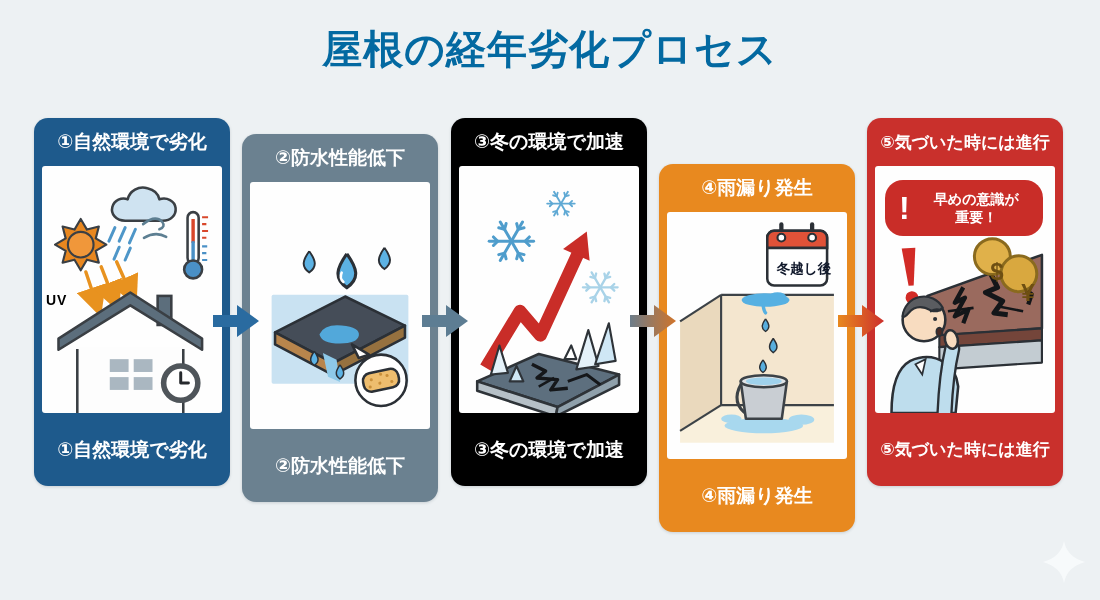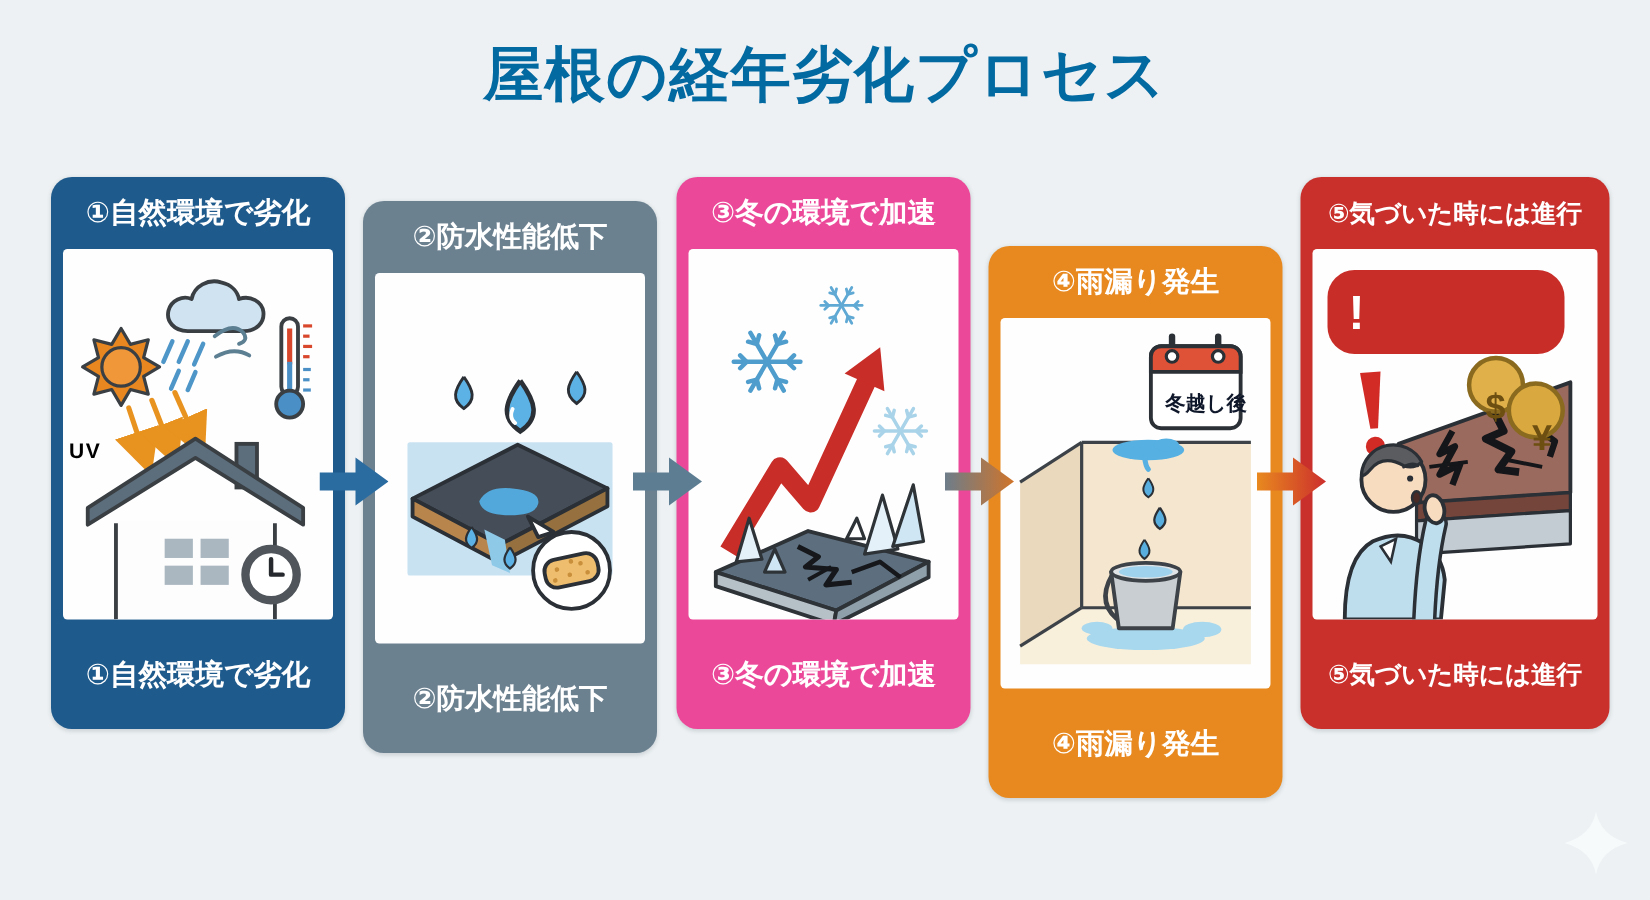--- a/index.html
+++ b/index.html
@@ -172,21 +172,21 @@
               <circle cx="12" cy="4" r="1.8"></circle>
               <circle cx="-14" cy="5" r="1.8"></circle>
           </g>
         </g>
       </g>
     </svg>
   </div>
   <div class="panel-footer">②防水性能低下</div>
 </section>
 
-<section class="panel p3" style="background-color: #ec4899;">
+<section class="panel p3" style="background-color: #000000;">
   <div class="panel-header">③冬の環境で加速</div>
   <div class="illo">
     <svg viewBox="0 0 180 289">
       <defs>
         <g id="p3f" stroke="currentColor" stroke-width="3.5" stroke-linecap="round" fill="none">
           <line x1="-26" y1="0" x2="26" y2="0"></line>
           <line x1="-13" y1="-22.5" x2="13" y2="22.5"></line>
           <line x1="-13" y1="22.5" x2="13" y2="-22.5"></line>
           <path d="M16,0 L21,-5 M16,0 L21,5 M-16,0 L-21,-5 M-16,0 L-21,5"></path>
           <path d="M8,13.9 L14.8,15.7 M8,13.9 L6.2,20.6 M-8,13.9 L-6.2,20.7 M-8,13.9 L-14.8,15.7"></path>
@@ -278,21 +278,21 @@
         <path d="M102,42 v-12 a8,8 0 0 1 8,-8 h54 a8,8 0 0 1 8,8 v12 z" fill="#e05238" stroke="#2b3036" stroke-width="3"></path>
         <circle cx="118.5" cy="30" r="4.5" fill="#ffffff" stroke="#2b3036" stroke-width="2.5"></circle>
         <circle cx="154.5" cy="30" r="4.5" fill="#ffffff" stroke="#2b3036" stroke-width="2.5"></circle>
       </g>
     </svg>
     <div class="cal-label">冬越し後</div>
   </div>
   <div class="panel-footer">④雨漏り発生</div>
 </section>
 
-<section class="panel p5" style="background-color: rgb(201, 48, 44); padding-left: 10px;">
+<section class="panel p5" style="background-color: rgb(201, 48, 44);">
   <div class="panel-header">⑤気づいた時には進行</div>
   <div class="illo">
     <svg viewBox="0 0 180 289">
 
       <g stroke="#2b3036" stroke-width="3" stroke-linejoin="round">
         <polygon points="46,152 180,104 180,190 60,198" fill="#9a6a5e"></polygon>
         <polygon points="60,198 180,190 180,204 60,212" fill="#74453a" stroke-width="2.5"></polygon>
         <polygon points="60,212 180,204 180,230 60,238" fill="#c3ccd2" stroke-width="2.5"></polygon>
       </g>
       <g stroke="#141619" fill="none" stroke-linejoin="round">
@@ -319,20 +319,24 @@
         <ellipse cx="60" cy="194" rx="3.5" ry="5" fill="#4a2a24" stroke="#2b3036" stroke-width="2"></ellipse>
         <path d="M4,289 Q 4,240 26,228 Q 48,218 66,230 Q 80,239 82,258 L 79,289 Z" fill="#bedded" stroke="#2b3036" stroke-width="3" stroke-linejoin="round"></path>
         <polygon points="32,232 44,226 40,244" fill="#ffffff" stroke="#2b3036" stroke-width="2"></polygon>
         <path d="M66,289 Q 68,244 75,214" stroke="#2b3036" stroke-width="19" fill="none" stroke-linecap="round"></path>
         <path d="M66,289 Q 68,244 75,214" stroke="#bedded" stroke-width="13.5" fill="none" stroke-linecap="round"></path>
         <ellipse cx="74" cy="203" rx="7.5" ry="11" transform="rotate(-12 74 203)" fill="#f8dcc0" stroke="#2b3036" stroke-width="3"></ellipse>
       </g>
     </svg>
     <div class="badge">
       <span class="badge-mark">!</span>
+      <div class="badge-text">
+        <div>早めの意識が</div>
+        <div>重要！</div>
+      </div>
     </div>
     <div class="coin-label coin-d">$</div>
     <div class="coin-label coin-y">¥</div>
   </div>
   <div class="panel-footer">⑤気づいた時には進行</div>
 </section>
 
 <svg class="flow-arrow fa1" viewBox="0 0 46 36">
   <defs>
       <linearGradient id="ag1" x1="0" y1="0" x2="1" y2="0">

